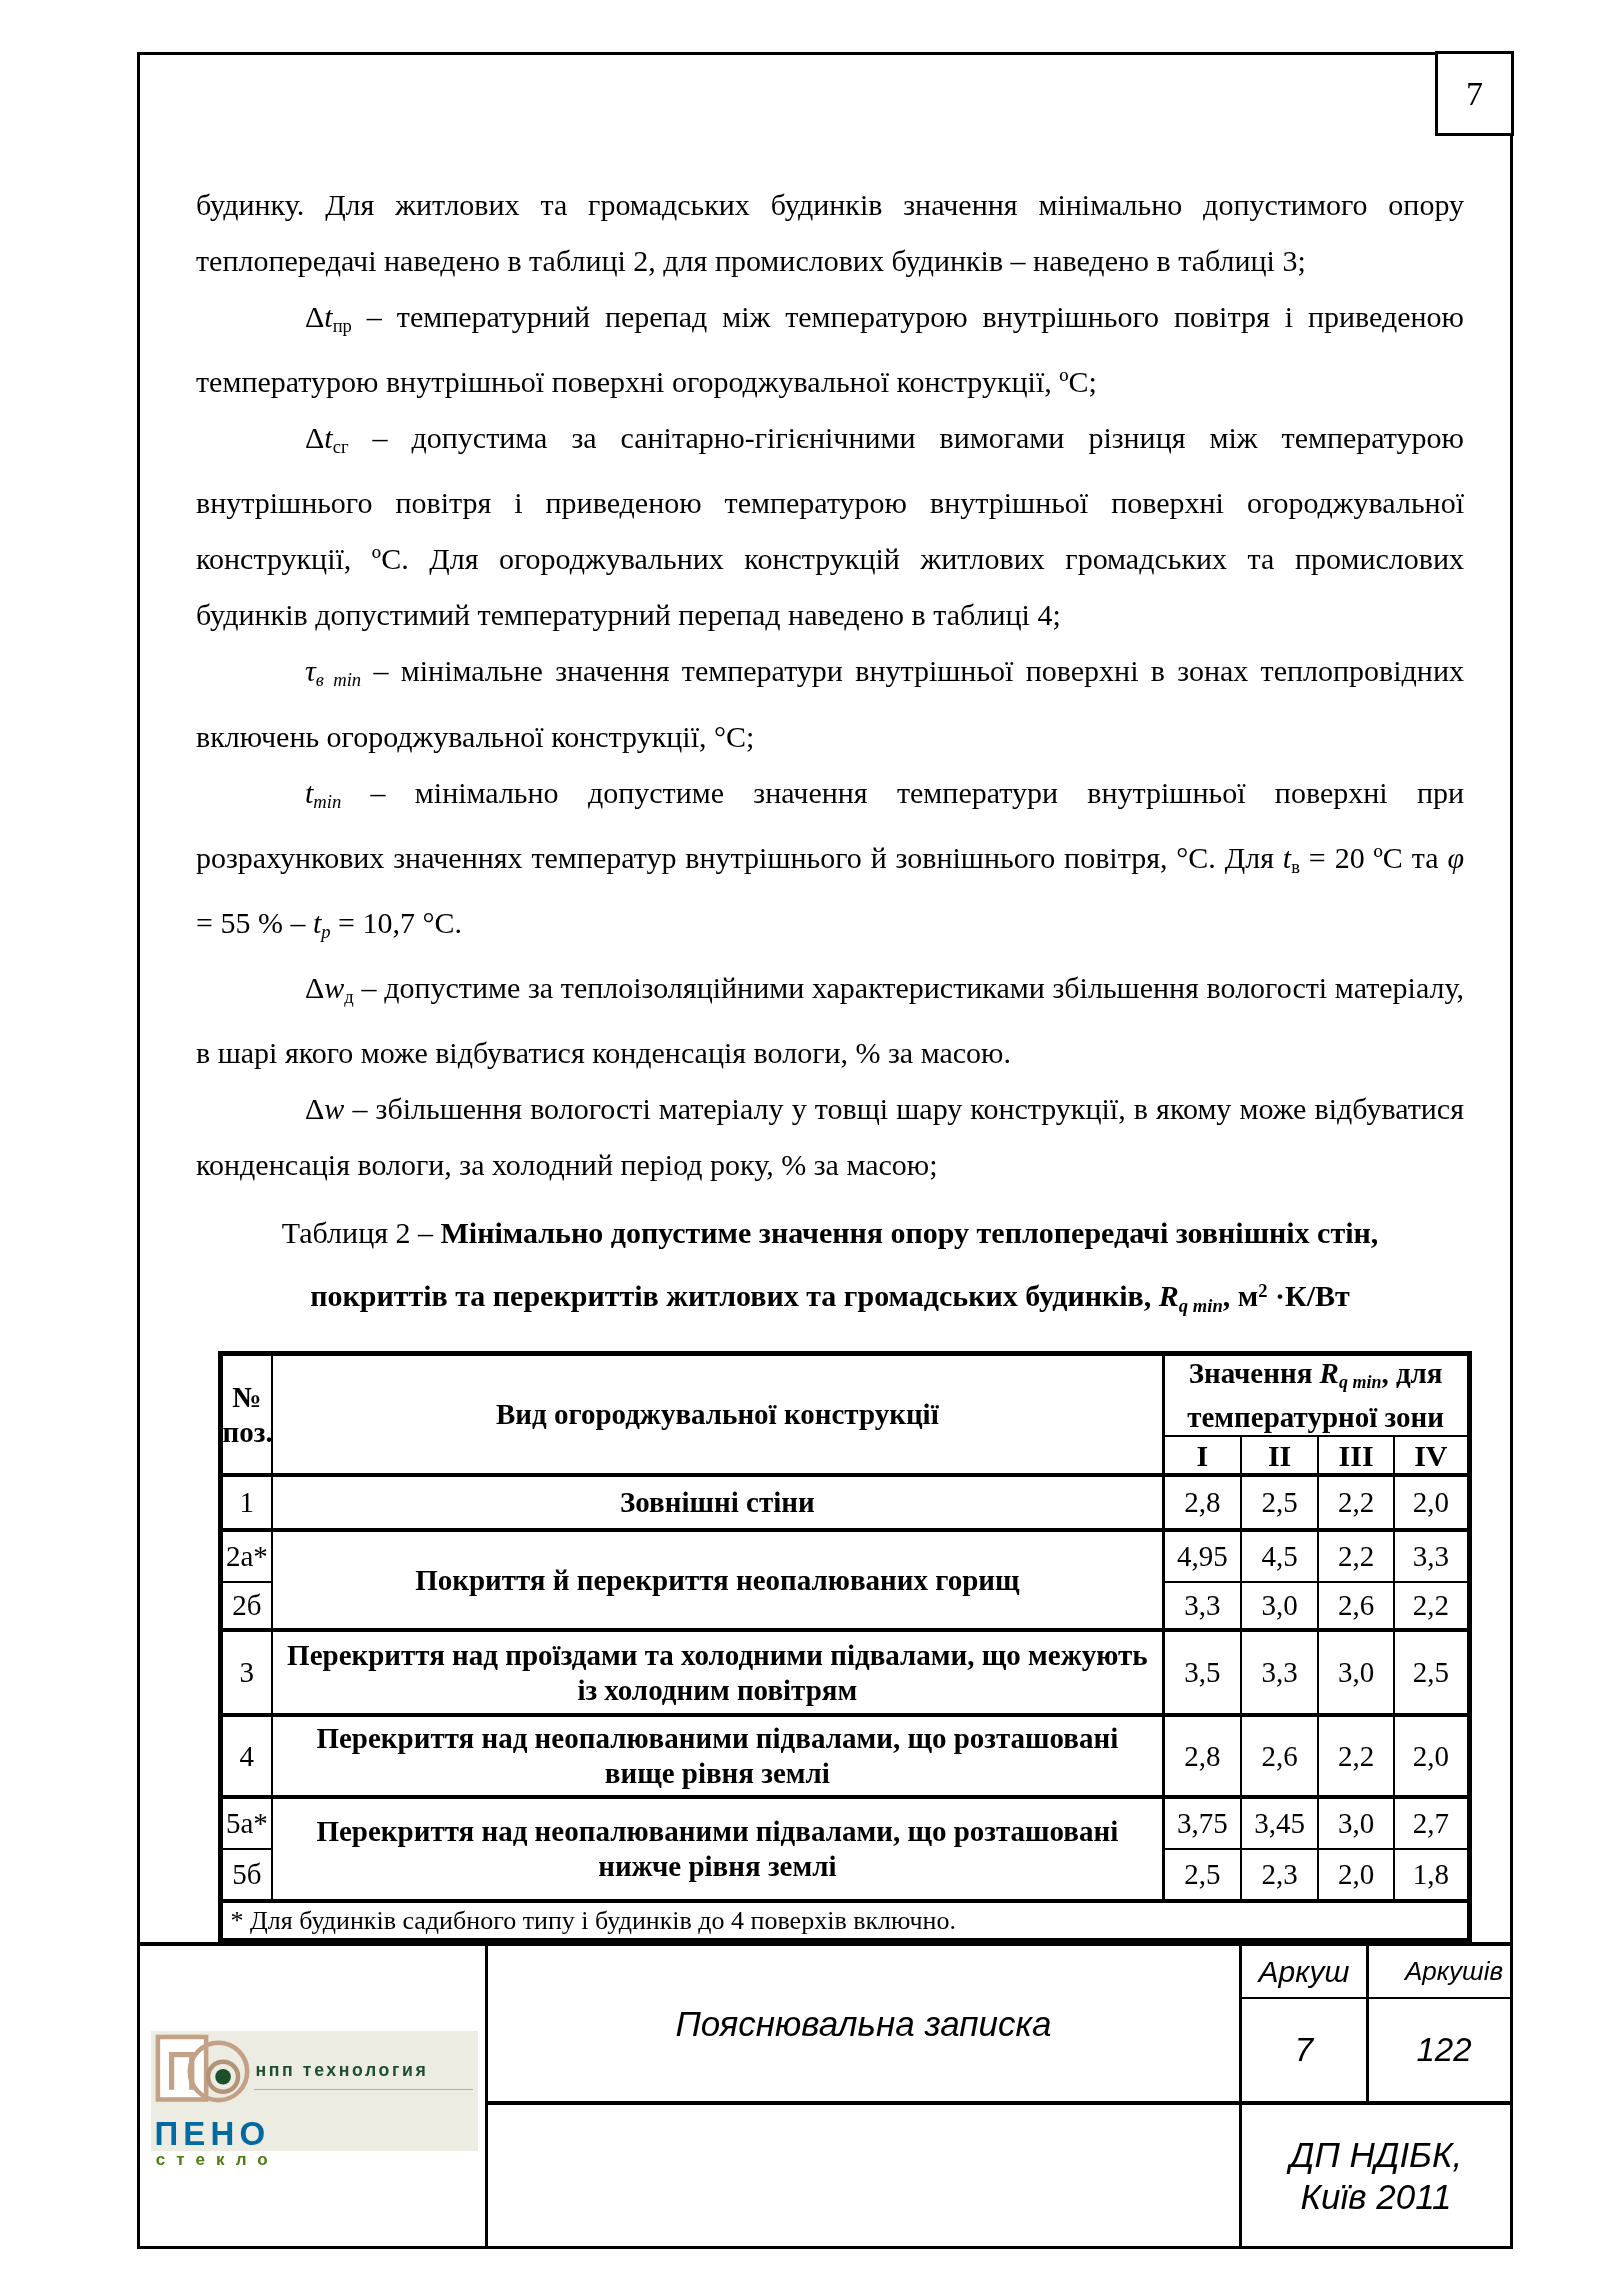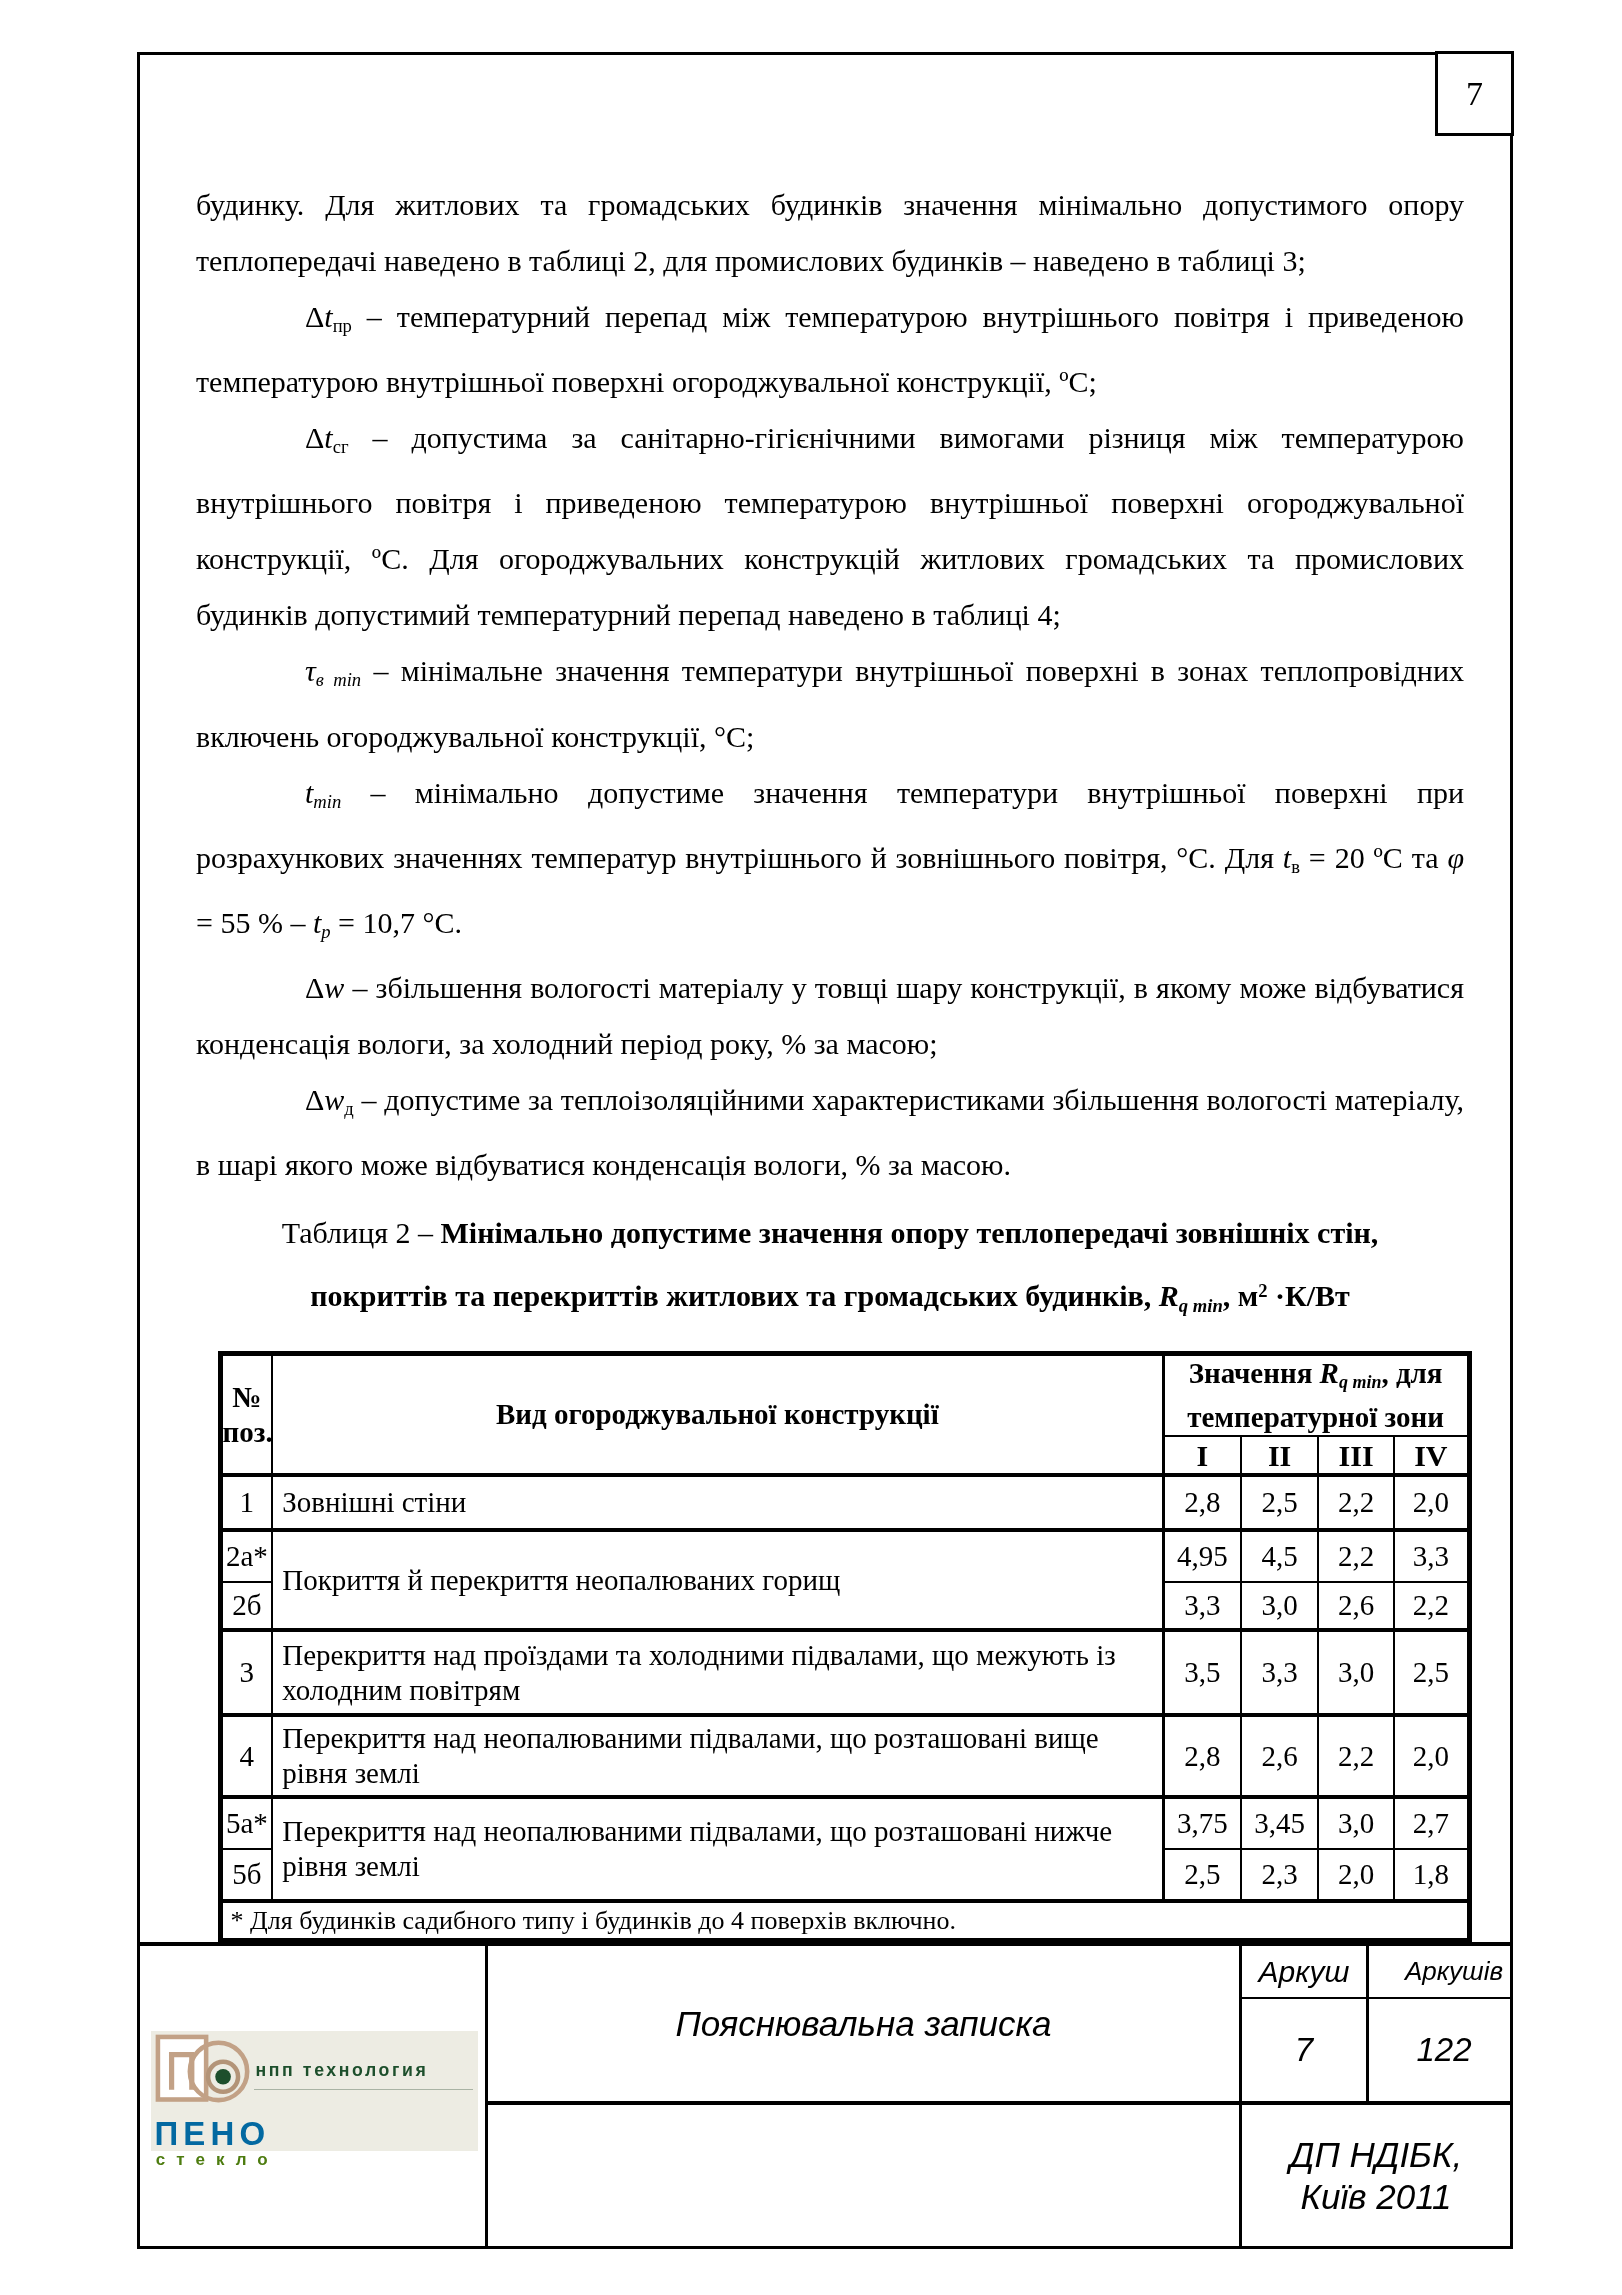--- a/index.html
+++ b/index.html
@@ -33,21 +33,21 @@
   .table-title{margin-top:10.5px;text-align:center;font-size:30px;line-height:58px;}
   
   table.t2{
     border-collapse:collapse;margin-left:21.6px;margin-top:17px;width:1249px;
     border:5.2px solid #000;table-layout:fixed;
   }
   table.t2 td{
     border:2px solid #000;font-size:29px;text-align:center;vertical-align:middle;
     padding:0;line-height:35px;overflow:hidden;
   }
-  table.t2 td.desc{text-align:left;padding:3.9px 9.2px;}
+  table.t2 td.desc{text-align:center;padding:3.9px 9.2px;font-weight:bold;}
   table.t2 td.vt{border-left-width:3.9px;}
   table.t2 tr.thick td{border-top-width:4.6px;}
   table.t2 tr.hdr td{font-weight:bold;}
   table.t2 tr.subhdr td{font-weight:bold;font-size:30px;}
   table.t2 td.fnote{font-size:26px;text-align:left;padding:2.6px 7.9px;line-height:30px;}
   tr.h124{height:81px;} tr.h60{height:39px;} tr.h84{height:55px;}
   tr.h80{height:52px;} tr.h74{height:48px;} tr.h130{height:85px;}
   tr.h118{height:77px;} tr.h54{height:35px;}
   
   #footer{
@@ -81,22 +81,22 @@
   <div id="pagenum-box">
     <span>7</span>
   </div>
 
   <div id="content">
     <p class="noindent"><span>будинку. Для житлових та громадських будинків значення мінімально допустимого опору теплопередачі наведено в таблиці 2, для промислових будинків – наведено в таблиці 3;</span></p>
     <p><span>Δ</span><span class="i">t</span><span class="sub">пр</span><span> – температурний перепад між температурою внутрішнього повітря і приведеною температурою внутрішньої поверхні огороджувальної конструкції, ºС;</span></p>
     <p><span>Δ</span><span class="i">t</span><span class="sub">сг</span><span> – допустима за санітарно-гігієнічними вимогами різниця між температурою внутрішнього повітря і приведеною температурою внутрішньої поверхні огороджувальної конструкції, ºС. Для огороджувальних конструкцій житлових громадських та промислових будинків допустимий температурний перепад наведено в таблиці 4;</span></p>
     <p><span class="i">τ</span><span class="isub">в min</span><span> – мінімальне значення температури внутрішньої поверхні в зонах теплопровідних включень огороджувальної конструкції, °С;</span></p>
     <p><span class="i">t</span><span class="isub">min</span><span> – мінімально допустиме значення температури внутрішньої поверхні при розрахункових значеннях температур внутрішнього й зовнішнього повітря, °С. Для </span><span class="i">t</span><span class="sub">в</span><span> = 20 ºС та </span><span class="i">φ</span><span> = 55 % – </span><span class="i">t</span><span class="isub">р</span><span> = 10,7 °С.</span></p>
+    <p><span>Δ</span><span class="i">w</span><span class="sub">д</span><span> – допустиме за теплоізоляційними характеристиками збільшення вологості матеріалу, в шарі якого може відбуватися конденсація вологи, % за масою.</span></p>
     <p><span>Δ</span><span class="i">w</span><span> – збільшення вологості матеріалу у товщі шару конструкції, в якому може відбуватися конденсація вологи, за холодний період року, % за масою;</span></p>
-    <p><span>Δ</span><span class="i">w</span><span class="sub">д</span><span> – допустиме за теплоізоляційними характеристиками збільшення вологості матеріалу, в шарі якого може відбуватися конденсація вологи, % за масою.</span></p>
 
     <div class="table-title">
       <div><span>Таблиця 2 – </span><span class="b">Мінімально допустиме значення опору теплопередачі зовнішніх стін,</span></div>
       <div><span class="b">покриттів та перекриттів житлових та громадських будинків, </span><span class="bi">R</span><span class="bisub">q min</span><span class="b">, м</span><span class="bsup">2</span><span class="b"> ·К/Вт</span></div>
     </div>
 
     <table class="t2">
       <colgroup>
         <col style="width:52px">
           <col style="width:891px">

